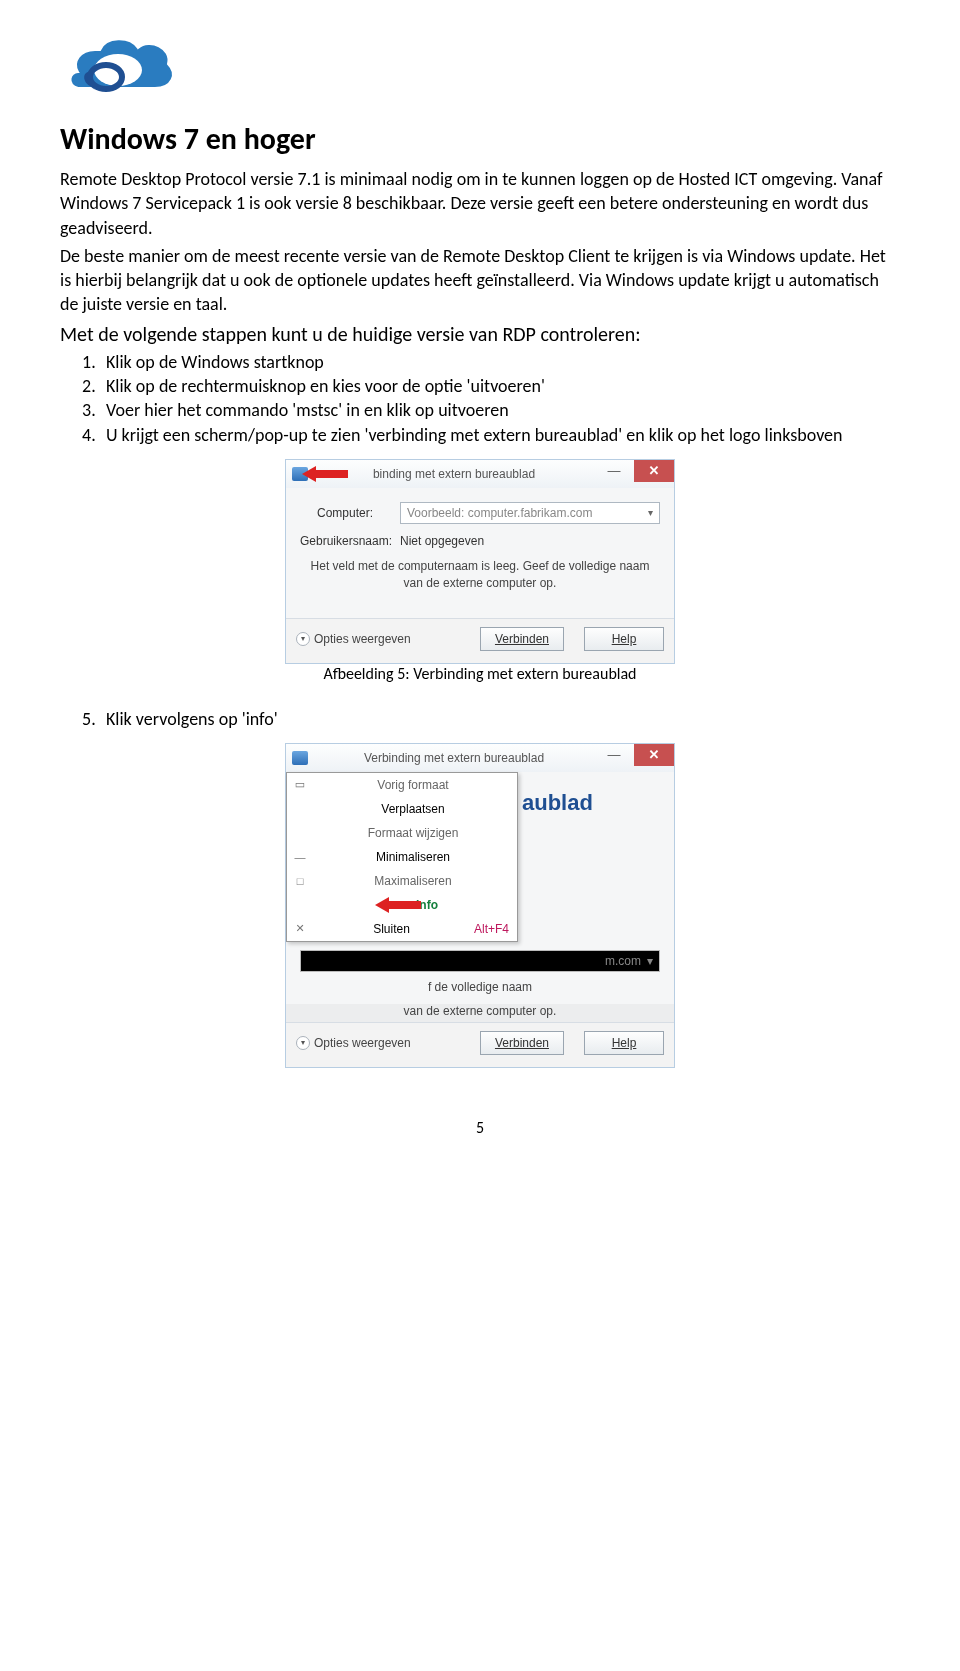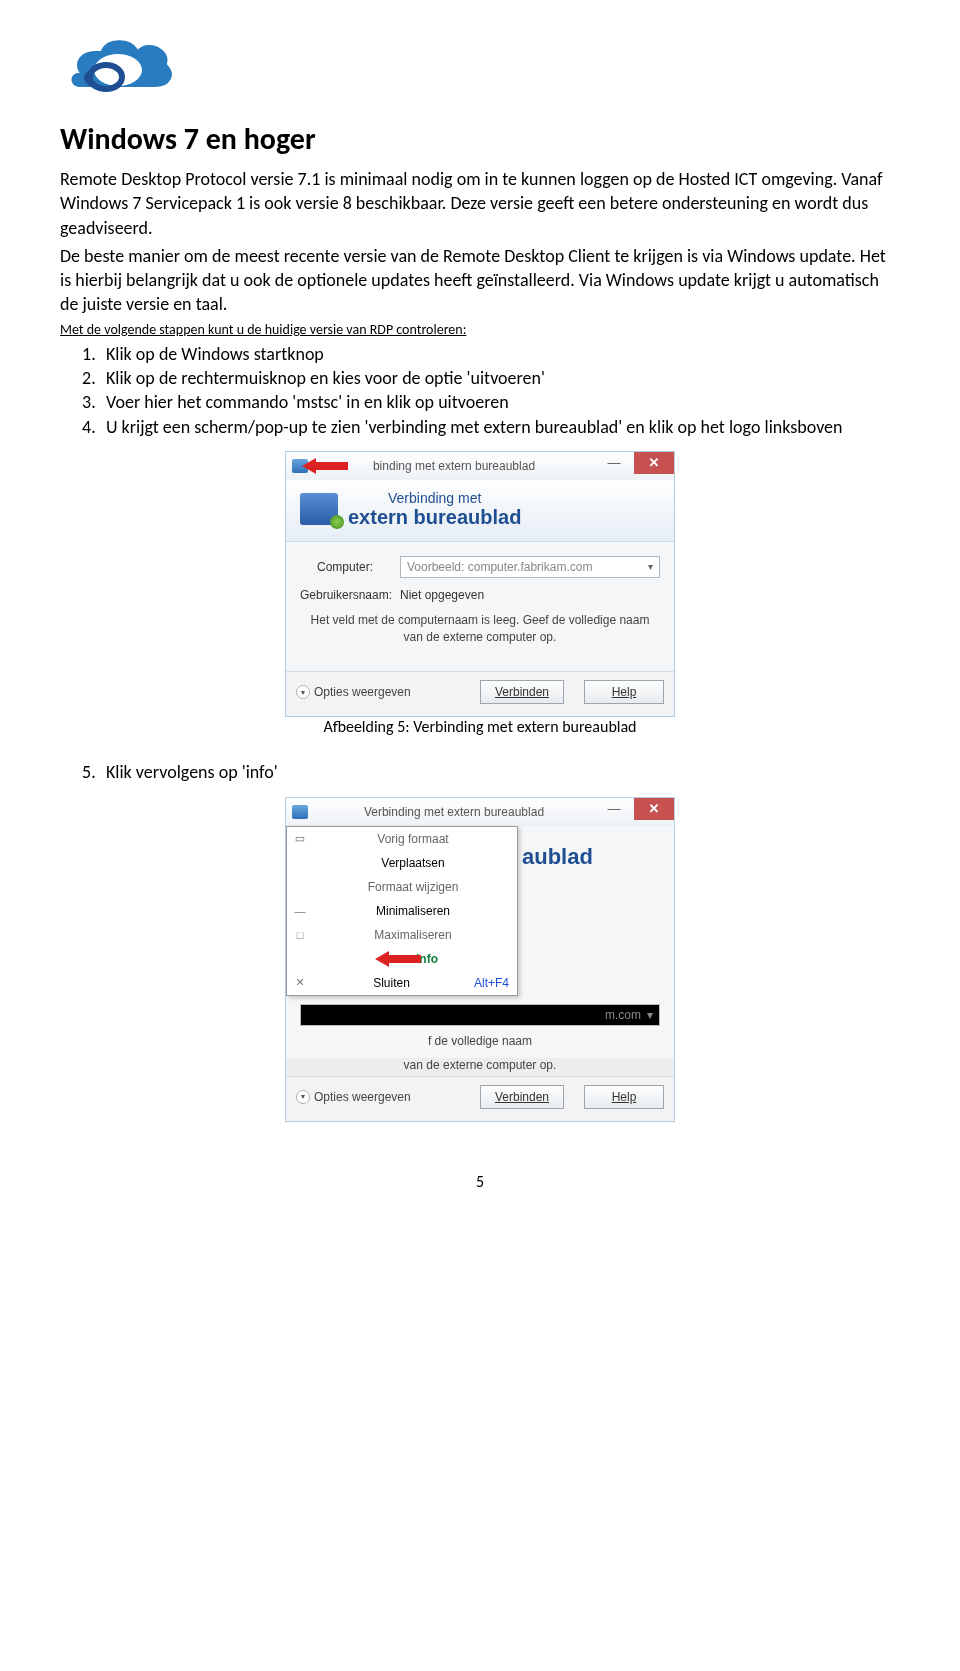--- a/index.html
+++ b/index.html
@@ -24,21 +24,21 @@
   h1 {
     font-size: 30px;
     font-weight: bold;
     margin: 14px 0 10px 0;
   }
   .body-text {
     font-size: 18px;
     line-height: 1.35;
     margin-bottom: 4px;
   }
-  .sub-line { font-size: 14px; line-height: 1.35; text-decoration: underline; }
+  .sub-line { font-size: 20px; line-height: 1.35; }
   ol {
     list-style: none;
     counter-reset: li;
     margin: 2px 0 12px 0;
     padding-left: 0;
   }
   ol li {
     font-size: 18px;
     line-height: 1.35;
     padding-left: 46px;
@@ -160,21 +160,21 @@
     z-index: 10;
   }
   .sys-menu .mi {
     display:flex; align-items:center; height:24px; padding:0 8px 0 4px;
     gap:8px; color:#666;
   }
   .sys-menu .mi .mic {
     width:18px; text-align:center; font-size:11px; color:#777;
   }
   .sys-menu .mi .txt { flex:1; }
-  .sys-menu .mi .sc { color:#1d4ed8; }
+  .sys-menu .mi .sc { color:#be185d; }
   .sys-menu .mi.enabled { color:#000; }
   .sys-menu .mi.bold { font-weight:bold; color:#15803d;margin-left:28px; }
   .sys-menu .mi.info { position:relative; }
   .sys-menu .mi.info .arrow2 {
     position:absolute; left:60px;
     width:46px; height:16px;
   }
   .hdr2-right {
     position:absolute; left:236px; top:46px;
     color:#1f4f92; font-weight:bold; font-size:22px;
@@ -219,27 +219,20 @@
   <div class="rdp-dialog">
     <div class="rdp-titlebar">
       <div class="sys-icon"></div>
       <svg class="red-arrow" viewBox="0 0 46 16">
         <polygon points="0,8 14,0 14,4 46,4 46,12 14,12 14,16" fill="#d22"></polygon>
       </svg>
       <span class="title-text">binding met extern bureaublad</span>
       <div class="btn-min">—</div>
       <div class="btn-close">✕</div>
     </div>
-    <div class="rdp-header">
-      <div class="rdp-icon"></div>
-      <div class="hdr-text">
-        <div class="l1">Verbinding met</div>
-        <div class="l2">extern bureaublad</div>
-      </div>
-    </div>
     <div class="rdp-body">
       <div class="rdp-row">
         <label>Computer:</label>
         <div class="rdp-input">
           <span>Voorbeeld: computer.fabrikam.com</span>
           <span class="chev">▾</span>
         </div>
       </div>
       <div class="rdp-row">
         <label>Gebruikersnaam:</label>

